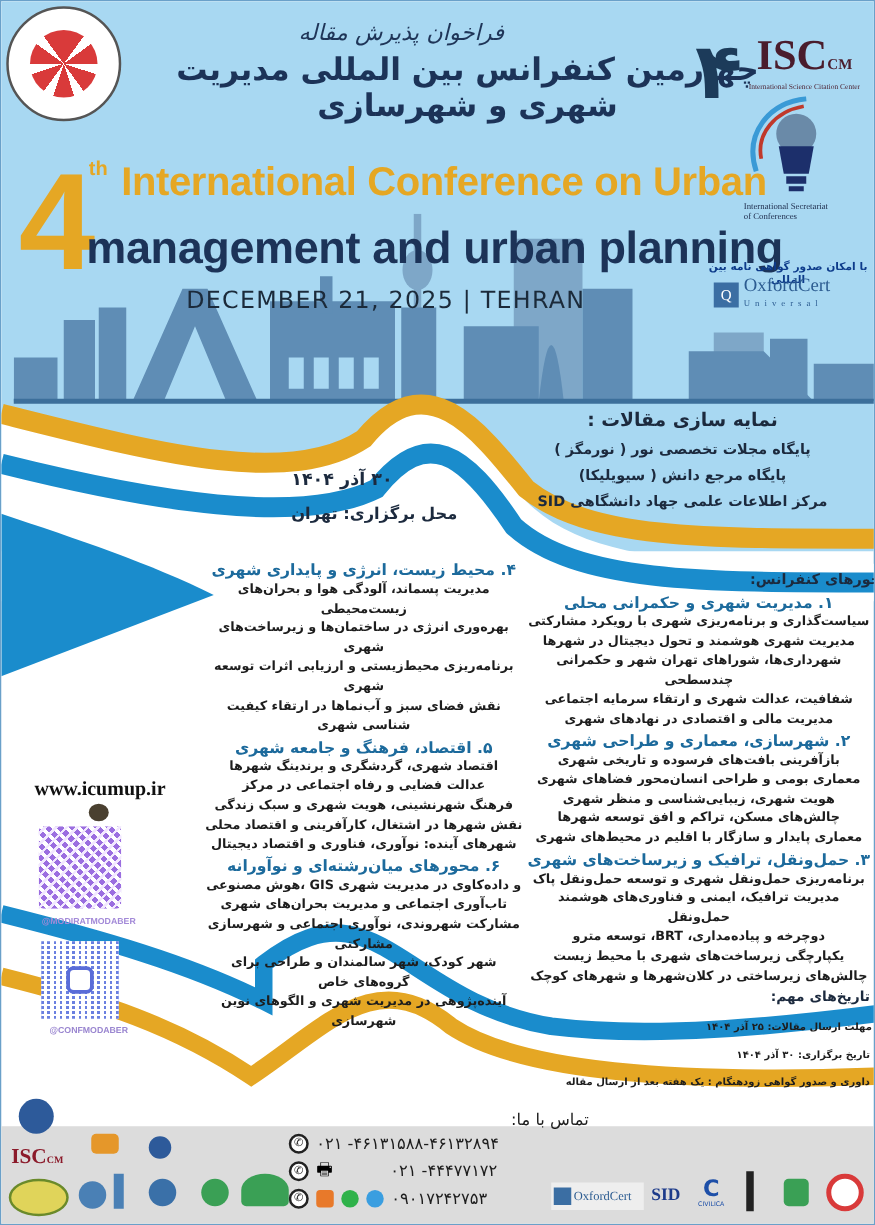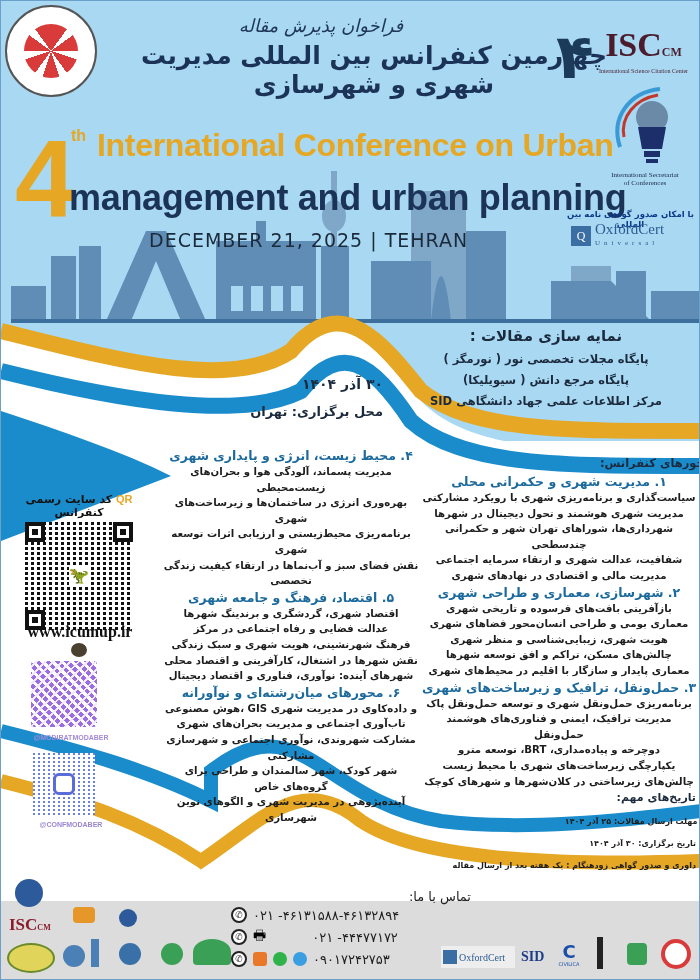--- a/index.html
+++ b/index.html
@@ -16,33 +16,33 @@
 .big4-fa{left:555px;top:26px;font-size:62px;font-weight:bold;color:#1c3b5a;line-height:60px}
 .big4{left:14px;top:122px;font-family:"Liberation Sans",sans-serif;font-weight:bold;font-size:110px;color:#e5a724;line-height:110px}
 .th{left:70px;top:126px;font-family:"Liberation Sans",sans-serif;font-weight:bold;font-size:16px;color:#e5a724}
 .en1{left:96px;top:126px;font-family:"Liberation Sans",sans-serif;font-weight:bold;font-size:32px;color:#e5a724;letter-spacing:-0.3px}
 .en2{left:68px;top:176px;font-family:"Liberation Sans",sans-serif;font-weight:bold;font-size:36px;color:#1c3358;letter-spacing:-0.3px}
 .date{left:148px;top:228px;font-family:"DejaVu Sans",sans-serif;font-size:19px;color:#1b2a3a;letter-spacing:1px}
 .isc{left:590px;top:28px;width:105px;text-align:center}
 .isc .big{font-family:"Liberation Serif",serif;font-size:34px;color:#4a1c2c;font-weight:bold;line-height:32px}
 .isc .big small{font-size:12px}
 .isc .sub{font-family:"Liberation Serif",serif;font-size:6px;color:#4a1c2c}
-.isoc{left:594px;top:86px;width:100px;text-align:center}
+.isoc{left:594px;top:76px;width:100px;}
 .isoc-cap{font-family:"Liberation Serif",serif;font-size:7px;color:#1c2a4a;line-height:8px}
 .cert-note{left:562px;top:208px;width:135px;text-align:center;font-size:8.5px;font-weight:bold;color:#0d3b8a}
 .oxford{left:570px;top:222px;width:128px;height:26px;display:flex;align-items:center;gap:4px}
 .oxbox{width:20px;height:20px;background:#3b6ea3;color:#fff;font-family:"Liberation Serif",serif;font-size:12px;text-align:center;line-height:20px}
 .oxtext{font-family:"Liberation Serif",serif;font-size:15px;color:#2c5c91;line-height:14px}
 .oxtext small{display:block;font-size:7px;letter-spacing:4px;color:#2c5c91}
 .modaber{left:4px;top:4px;width:92px;height:92px;border-radius:50%;border:2px solid #555;background:#fff;display:flex;align-items:center;justify-content:center}
 .modaber .inner{width:54px;height:54px;border-radius:50%;background:conic-gradient(#d93a3a 0 10%,#fff 10% 15%,#d93a3a 15% 25%,#fff 25% 30%,#d93a3a 30% 40%,#fff 40% 45%,#d93a3a 45% 55%,#fff 55% 60%,#d93a3a 60% 70%,#fff 70% 75%,#d93a3a 75% 85%,#fff 85% 90%,#d93a3a 90% 100%)}
 .index-block{left:400px;top:326px;width:290px;text-align:center;font-weight:bold;color:#1c2a3e}
 .index-block .h{font-size:15px;margin-bottom:4px}
 .index-block .l{font-size:11.5px;line-height:21px}
-.date-fa{left:232px;top:375px;width:150px;text-align:right;font-weight:bold;color:#1c2a3e}
+.date-fa{left:232px;top:375px;width:150px;text-align:left;font-weight:bold;color:#1c2a3e}
 .date-fa .d{font-size:14px;margin-bottom:12px}
 .date-fa .v{font-size:13px}
 .axes-title{left:576px;top:455px;width:135px;text-align:right;font-weight:bold;font-size:11.5px;color:#1c2a3e}
 .col{font-weight:bold;color:#1d1d1d;font-size:10.2px;line-height:15.6px;text-align:center}
 .col .hd{color:#1c6a9c;font-size:12.5px;line-height:17px}
 .colR{left:420px;top:472px;width:276px}
 .colL{left:160px;top:446px;width:260px}
 .qr1{left:14px;top:492px;width:128px}
 .qr-title{direction:rtl;text-align:center;font-size:11px;font-weight:bold;color:#111}
 .qr-title .qr{color:#e5a724;font-family:"Liberation Sans",sans-serif}
@@ -191,45 +191,35 @@
     <div>دوچرخه و پیاده‌مداری، BRT، توسعه مترو</div>
     <div>یکپارچگی زیرساخت‌های شهری با محیط زیست</div>
     <div>چالش‌های زیرساختی در کلان‌شهرها و شهرهای کوچک</div>
   </div>
 
   <div class="abs fa col colL">
     <div class="hd">۴. محیط زیست، انرژی و پایداری شهری</div>
     <div>مدیریت پسماند، آلودگی هوا و بحران‌های زیست‌محیطی</div>
     <div>بهره‌وری انرژی در ساختمان‌ها و زیرساخت‌های شهری</div>
     <div>برنامه‌ریزی محیط‌زیستی و ارزیابی اثرات توسعه شهری</div>
-    <div>نقش فضای سبز و آب‌نماها در ارتقاء کیفیت زندگی تخصصی</div>
+    <div>نقش فضای سبز و آب‌نماها در ارتقاء کیفیت شناسی شهری</div>
     <div class="hd">۵. اقتصاد، فرهنگ و جامعه شهری</div>
     <div>اقتصاد شهری، گردشگری و برندینگ شهرها</div>
     <div>عدالت فضایی و رفاه اجتماعی در مرکز</div>
     <div>فرهنگ شهرنشینی، هویت شهری و سبک زندگی</div>
     <div>نقش شهرها در اشتغال، کارآفرینی و اقتصاد محلی</div>
     <div>شهرهای آینده: نوآوری، فناوری و اقتصاد دیجیتال</div>
     <div class="hd">۶. محورهای میان‌رشته‌ای و نوآورانه</div>
     <div>و داده‌کاوی در مدیریت شهری GIS ،هوش مصنوعی</div>
     <div>تاب‌آوری اجتماعی و مدیریت بحران‌های شهری</div>
     <div>مشارکت شهروندی، نوآوری اجتماعی و شهرسازی مشارکتی</div>
     <div>شهر کودک، شهر سالمندان و طراحی برای گروه‌های خاص</div>
     <div>آینده‌پژوهی در مدیریت شهری و الگوهای نوین شهرسازی</div>
   </div>
 
-  <div class="abs qr1">
-    <div class="qr-title"><span class="qr">QR</span> <span>کد سایت رسمی کنفرانس</span></div>
-    <div class="qrbox">
-      <div class="mask"></div>
-      <div class="finder" style="left:0;top:0"></div>
-      <div class="finder" style="right:0;top:0"></div>
-      <div class="finder" style="left:0;bottom:0"></div>
-      <div class="dino">🦖</div>
-    </div>
-  </div>
   <div class="abs url">www.icumup.ir</div>
   <div class="abs coin"></div>
 
   <div class="abs qr2">
       <div class="mask"></div>
     </div>
   <div class="abs qr2-cap">@MODIRATMODABER</div>
   <div class="abs qr3">
       <div class="mask"></div>
       <div class="ig"></div>

